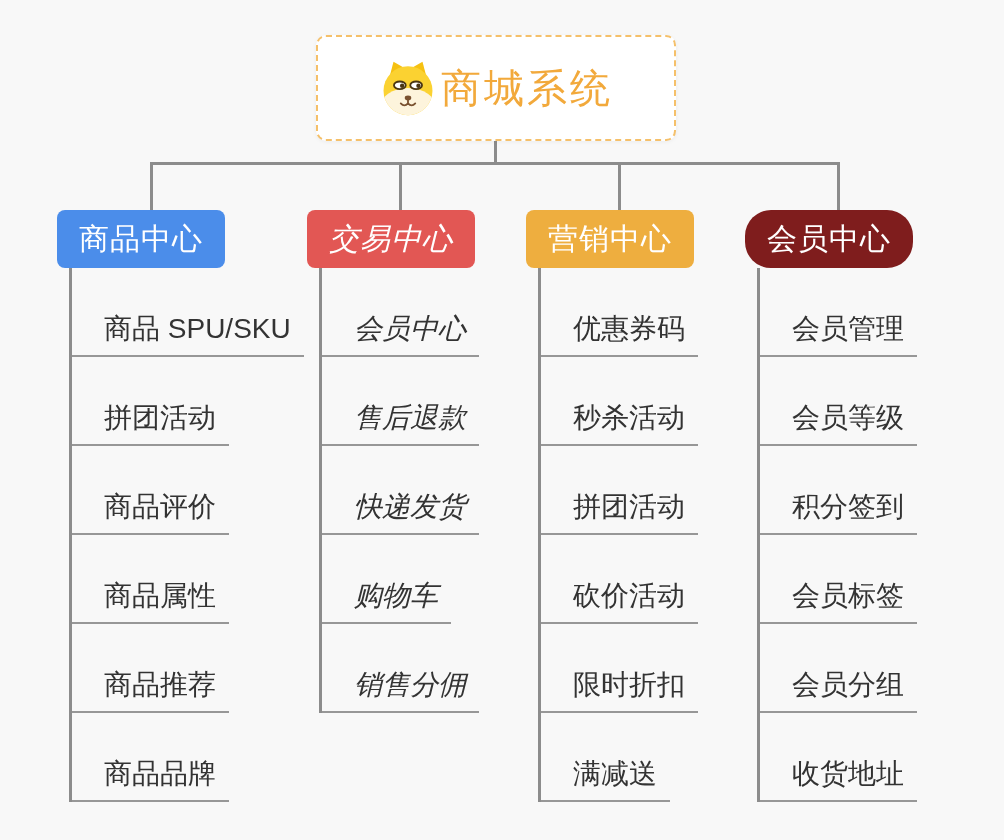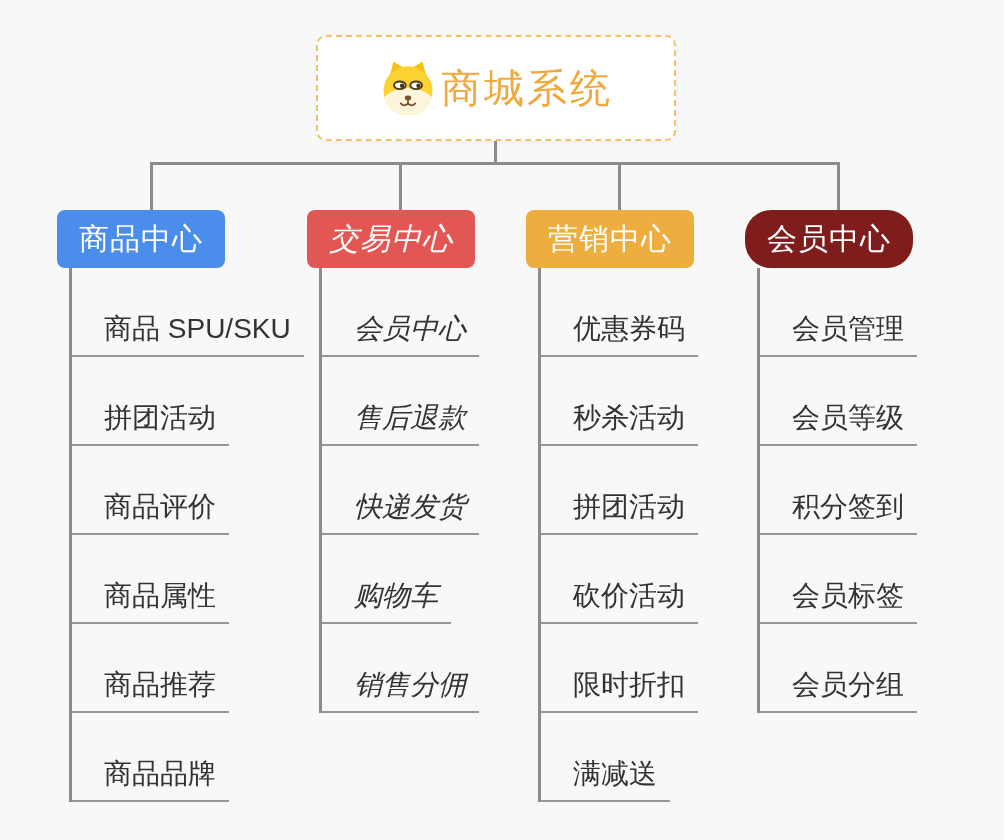--- a/index.html
+++ b/index.html
@@ -130,16 +130,17 @@
   </div>
 
   <div class="column col-3">
     <div class="cat-box" style="background: #7f1d1d; border-radius: 26px;">会员中心</div>
     <div class="branch">
       <div class="leaf">会员管理</div>
       <div class="leaf">会员等级</div>
       <div class="leaf">积分签到</div>
       <div class="leaf">会员标签</div>
       <div class="leaf">会员分组</div>
+      <div class="leaf">收货地址</div>
     </div>
   </div>
 
 </div>
 
 </body></html>

